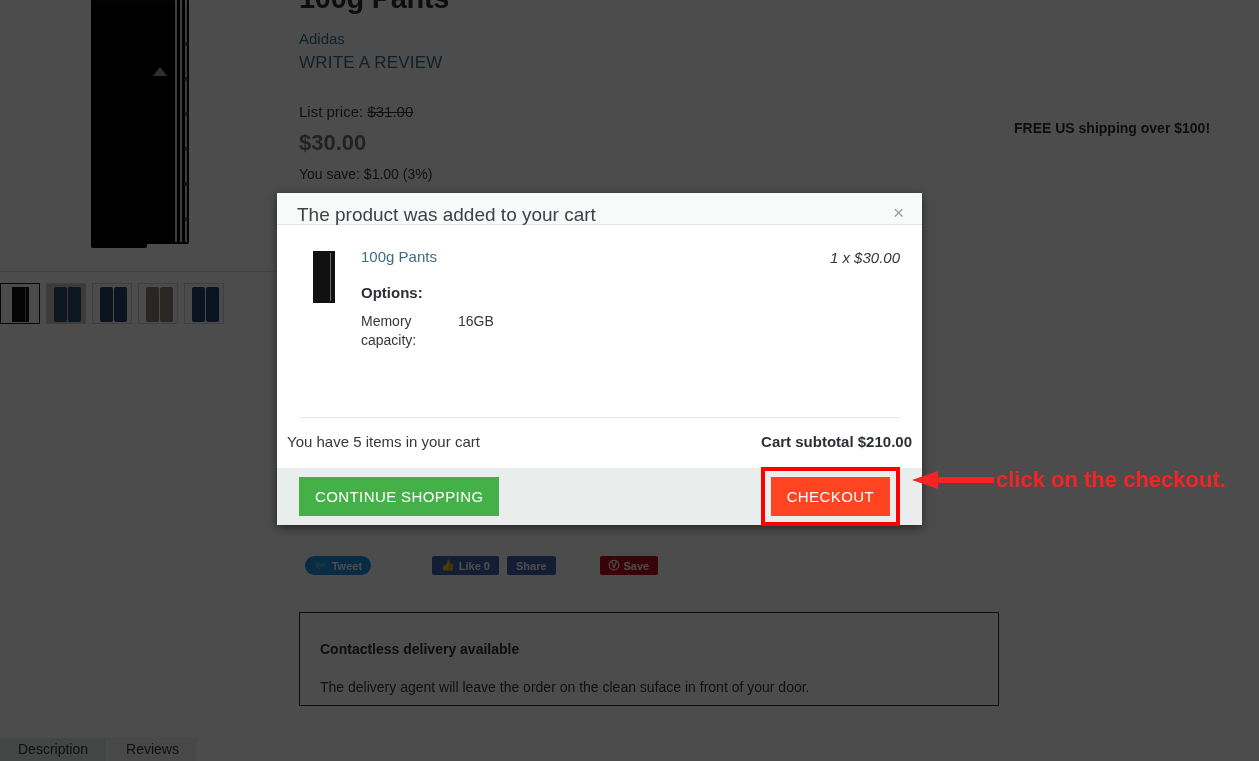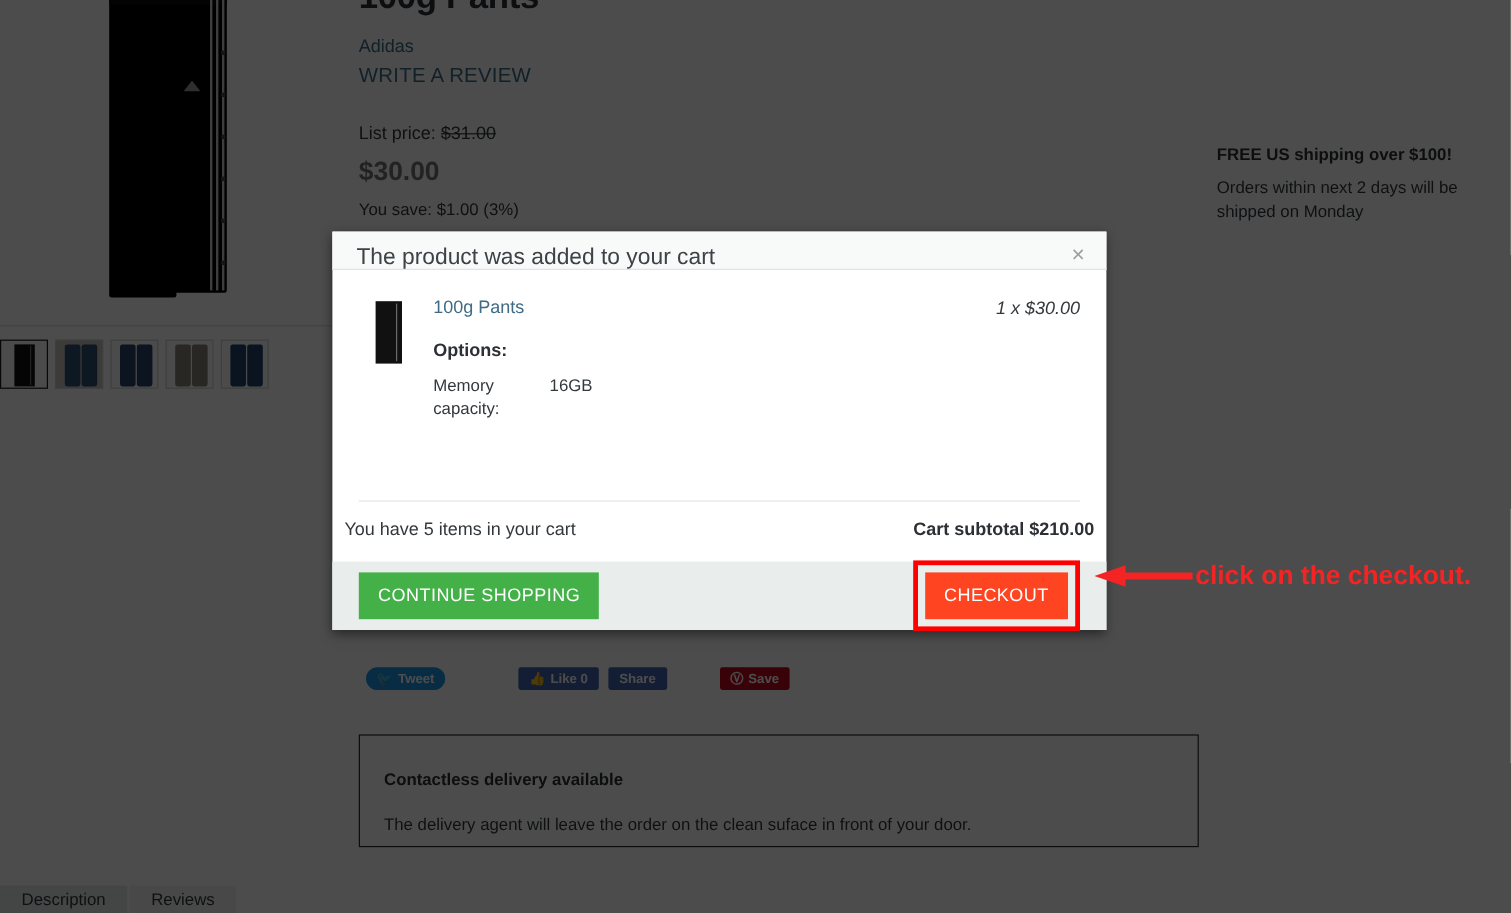--- a/index.html
+++ b/index.html
@@ -236,21 +236,20 @@
     </div>
   </div>
 
   <div class="delivery-box">
     <div class="dev-title">Contactless delivery available</div>
     <div class="dev-text">The delivery agent will leave the order on the clean suface in front of your door.</div>
   </div>
 
   <div class="info-col">
     <div class="info-title">FREE US shipping over $100!</div>
-    <div class="info-text">Orders within next 2 days will be shipped on Monday</div>
   </div>
 
   <div class="tabs">
     <div class="tab active">Description</div>
     <div class="tab inactive">Reviews</div>
   </div>
 </div>
 
 <div id="overlay"></div>
 

